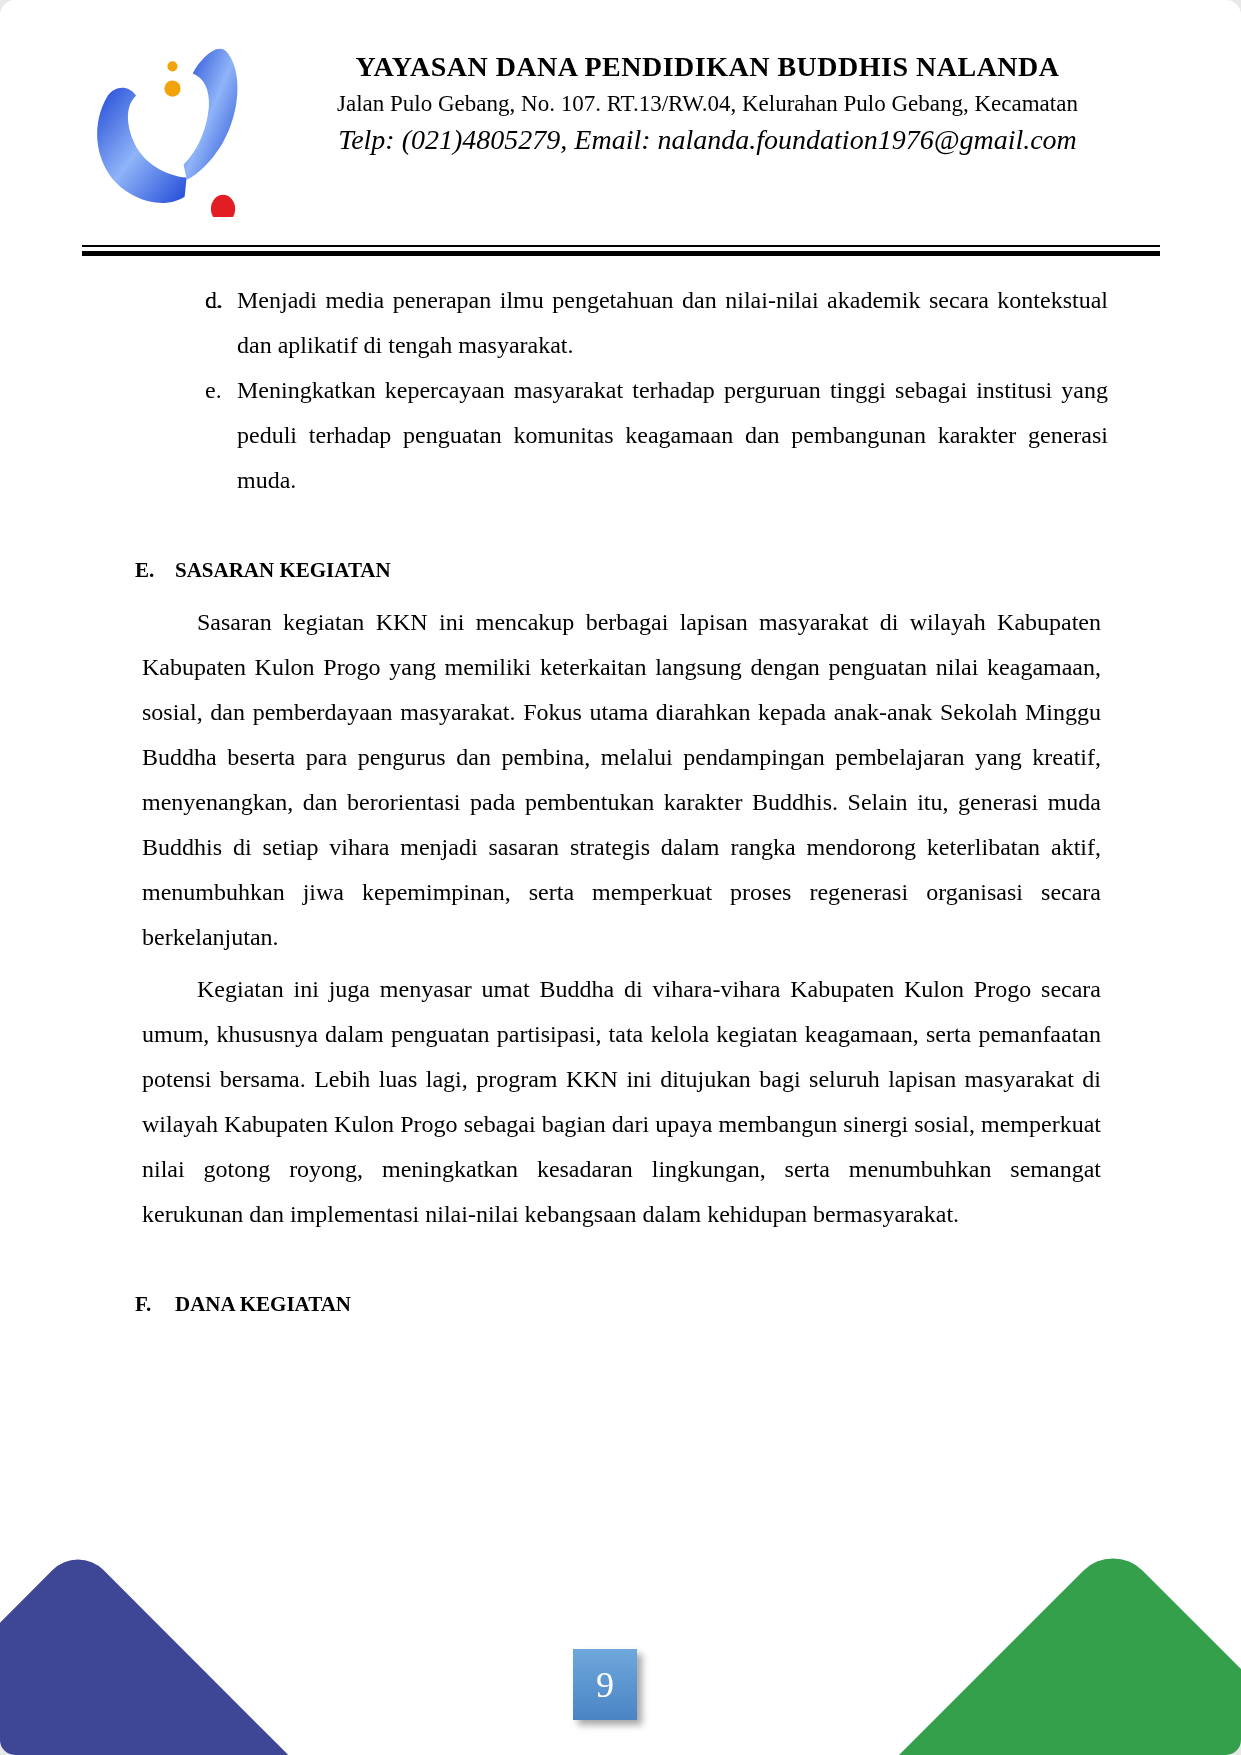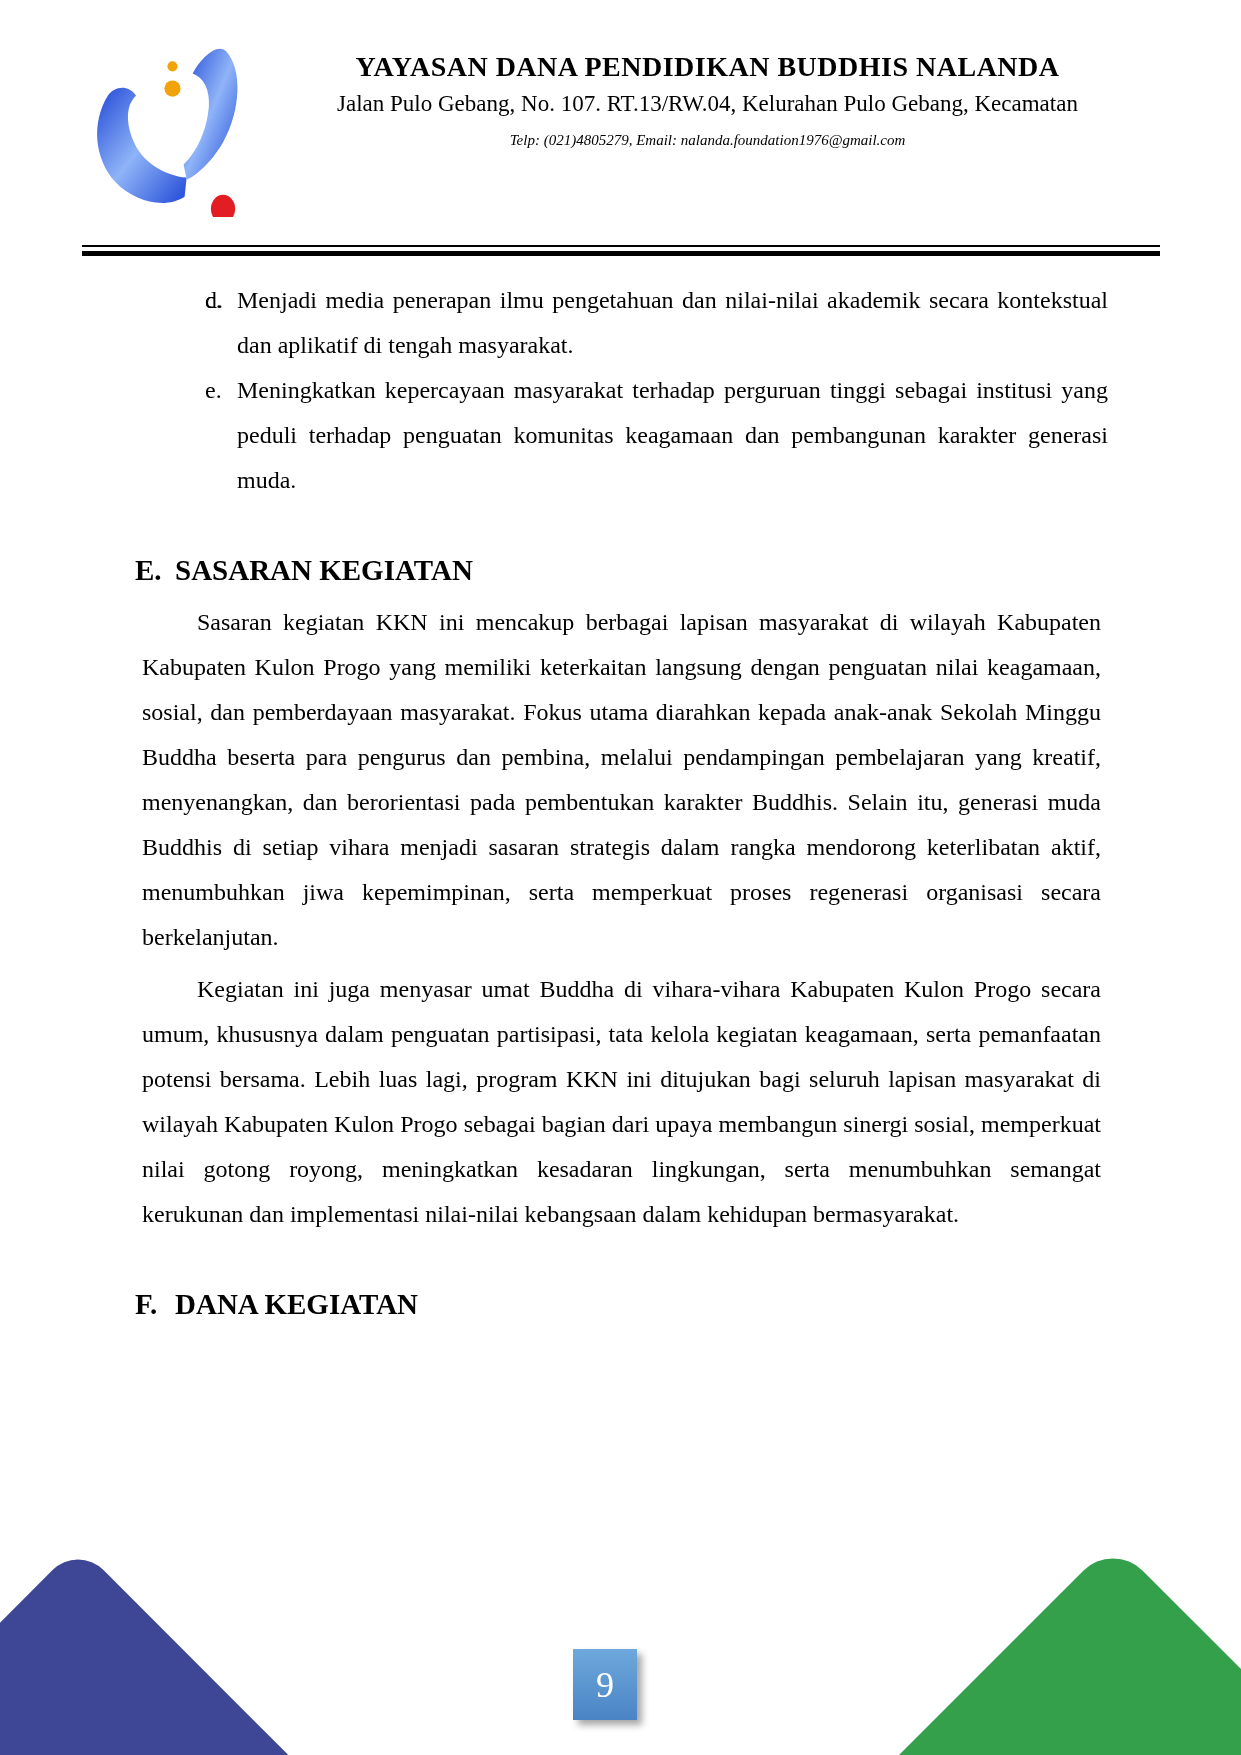--- a/index.html
+++ b/index.html
@@ -4,44 +4,45 @@
 <style>
   html,body{margin:0;padding:0;background:#e8e8e8;}
   .page{
     position:relative;
     width:1241px;height:1755px;
     margin:0 auto;
     background:#ffffff;
     overflow:hidden;
     font-family:"Liberation Serif","DejaVu Serif",serif;
     color:var(--text,#000);
+    border-radius:15px;
   }
 
   
   .letterhead{position:absolute;top:0;left:0;width:100%;height:245px;}
   .logo{position:absolute;left:85px;top:35px;width:178px;height:182px;}
   .head-text{position:absolute;left:255px;top:48px;width:905px;text-align:center;}
   .org-name{font-size:28px;font-weight:bold;line-height:38px;letter-spacing:.5px;white-space:nowrap;}
   .addr{font-size:23px;line-height:36px;}
-  .contact{font-size:15px;line-height:36px;font-style:italic;}
+  .contact{font-size:28px;line-height:36px;font-style:italic;}
   .double-rule{
     position:absolute;left:82px;top:245px;width:1078px;height:4px;
     border-top:2px solid var(--rule-black,#000);
     border-bottom:5px solid var(--rule-black,#000);
   }
 
   
   .doc-body{
     position:absolute;left:135px;top:278px;width:973px;
     font-size:24px;line-height:45px;text-align:justify;
   }
   ol.objectives{list-style:none;margin:0;padding:0;}
   ol.objectives li{position:relative;padding-left:102px;}
   ol.objectives .marker{position:absolute;left:70px;top:0;}
-  .sec-heading{font-weight:bold;font-size:29px;margin-top:45px;line-height:45px;text-align:left;}
+  .sec-heading{font-weight:bold;font-size:21px;margin-top:45px;line-height:45px;text-align:left;}
   .sec-heading .letter{display:inline-block;width:40px;}
   .para{margin:7px;text-indent:55px;}
   .sec-f-para b{font-weight:bold;}
 
   
   .diamond-left{
     position:absolute;left:-87px;top:1613px;width:330px;height:330px;
     background:var(--diamond-left,#3E4795);
     border-radius:36px;transform:rotate(45deg);
   }

